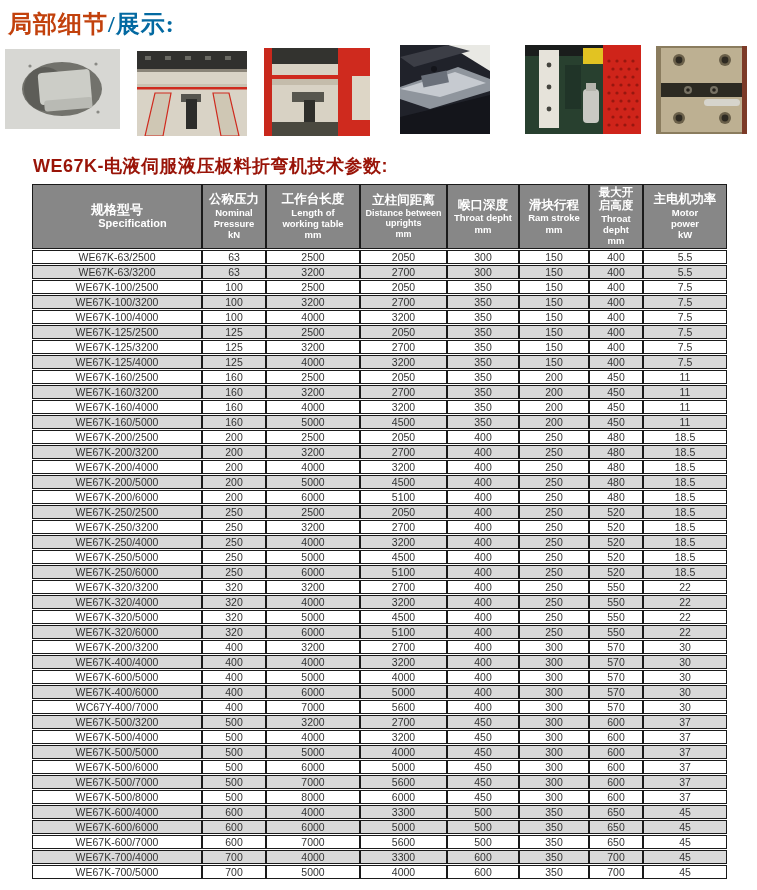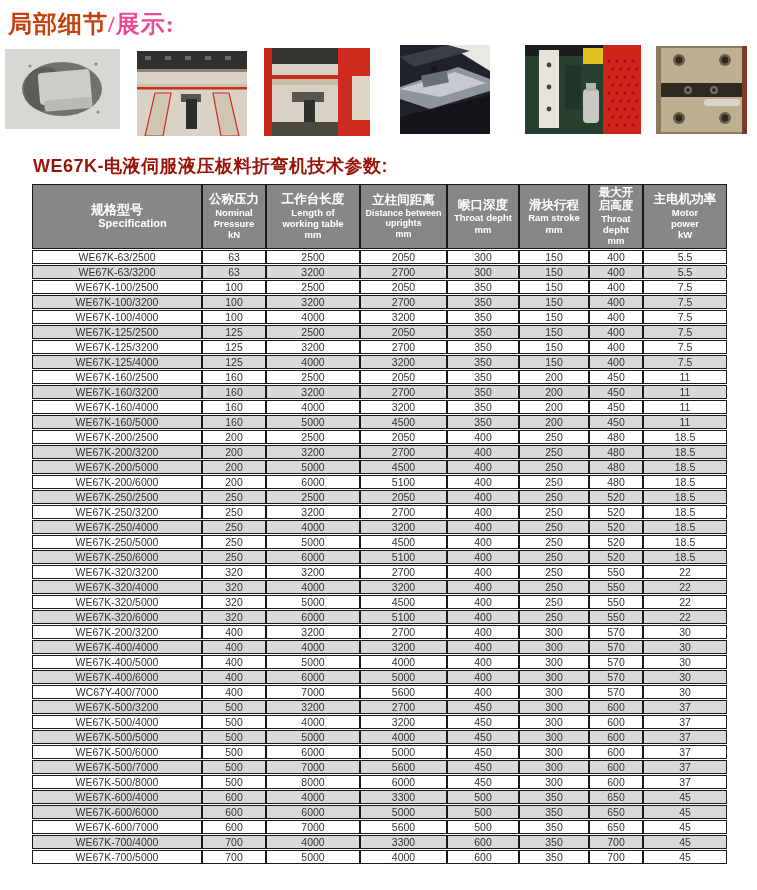--- a/index.html
+++ b/index.html
@@ -17,21 +17,21 @@
   }
   .page{position:relative;width:757px;height:890px;background:#fff;}
 
   
   .section-heading{
     margin:10px 0 0 8px;
     font-family:"Liberation Serif","DejaVu Serif",serif;
     font-size:24px;font-weight:bold;letter-spacing:1px;line-height:1.2;
   }
   .section-heading .light{color:#c2410c;}
-  .section-heading .dark{color:#ec4899;}
+  .section-heading .dark{color:#0369a1;}
 
   
   .photo-strip{display:flex;align-items:flex-start;margin:6px 0 0 5px;height:94px;}
   .photo{flex:0 0 auto;overflow:hidden;}
   .photo svg{display:block;}
   .p1{width:115px;height:80px;margin-top:4px;}
   .p2{width:110px;height:85px;margin-left:17px;margin-top:6px;}
   .p3{width:106px;height:88px;margin-left:17px;margin-top:3px;}
   .p4{width:90px;height:89px;margin-left:30px;margin-top:0;}
   .p5{width:116px;height:89px;margin-left:35px;margin-top:0;}
@@ -412,20 +412,30 @@
         <tr class="alt">
           <td>WE67K-200/3200</td>
           <td>200</td>
           <td>3200</td>
           <td>2700</td>
           <td>400</td>
           <td>250</td>
           <td>480</td>
           <td>18.5</td>
         </tr>
+        <tr>
+          <td>WE67K-200/4000</td>
+          <td>200</td>
+          <td>4000</td>
+          <td>3200</td>
+          <td>400</td>
+          <td>250</td>
+          <td>480</td>
+          <td>18.5</td>
+        </tr>
         <tr class="alt">
           <td>WE67K-200/5000</td>
           <td>200</td>
           <td>5000</td>
           <td>4500</td>
           <td>400</td>
           <td>250</td>
           <td>480</td>
           <td>18.5</td>
         </tr>
@@ -543,21 +553,21 @@
           <td>WE67K-400/4000</td>
           <td>400</td>
           <td>4000</td>
           <td>3200</td>
           <td>400</td>
           <td>300</td>
           <td>570</td>
           <td>30</td>
         </tr>
         <tr>
-          <td>WE67K-400/5000</td>
+          <td>WE67K-600/5000</td>
           <td>400</td>
           <td>5000</td>
           <td>4000</td>
           <td>400</td>
           <td>300</td>
           <td>570</td>
           <td>30</td>
         </tr>
         <tr class="alt">
           <td>WE67K-400/6000</td>

